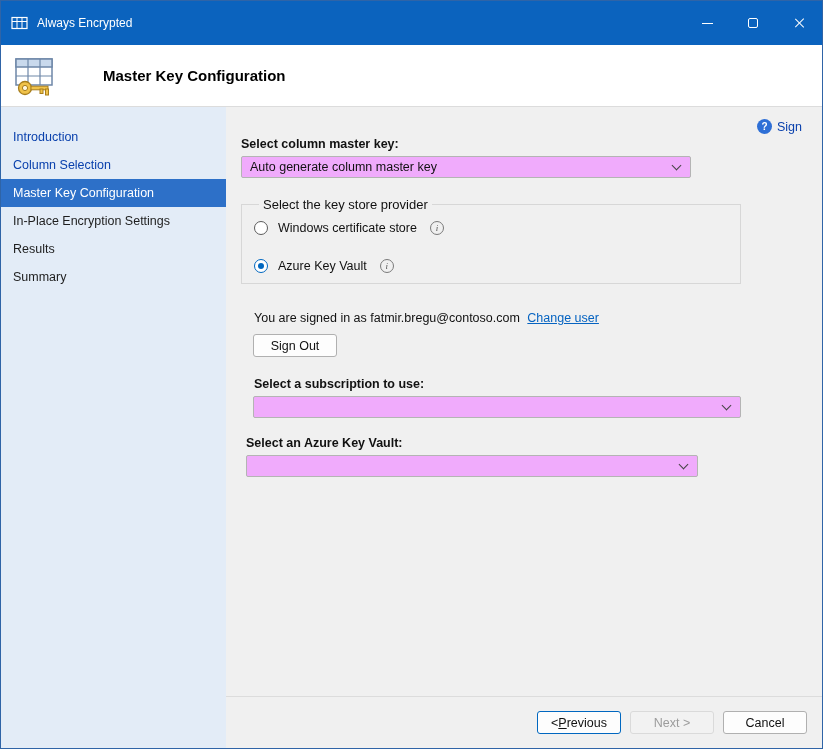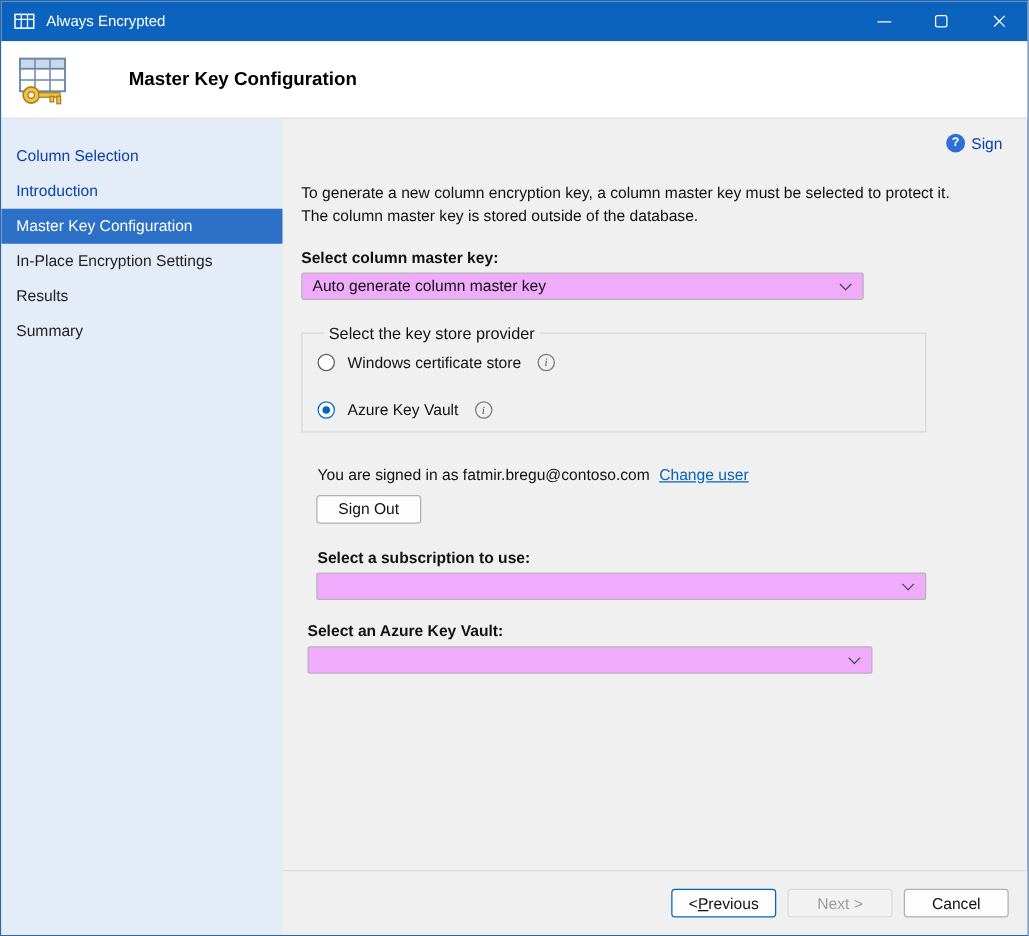--- a/index.html
+++ b/index.html
@@ -8,21 +8,21 @@
   .window {
     width: 823px; height: 749px;
     border: 1px solid #2f64a7;
     display: flex; flex-direction: column;
     background: #f0f0f0;
     overflow: hidden;
   }
 
   
   .titlebar {
-    height: 32px; flex-shrink: 0;
+    height: 44px; flex-shrink: 0;
     background: #0b63be;
     display: flex; align-items: center;
     color: #fff;
   }
   .titlebar-icon { margin-left: 10px; width: 17px; height: 17px; flex-shrink: 0; }
   .titlebar-title { margin-left: 9px; font-size: 12px; }
   .titlebar-controls { margin-left: auto; display: flex; height: 100%; }
   .tb-btn { width: 46px; height: 100%; display: flex; align-items: center; justify-content: center; position: relative; }
   .glyph-min { width: 11px; height: 1px; background: #fff; }
   .glyph-max { width: 10px; height: 10px; border: 1px solid #fff; border-radius: 2px; }
@@ -186,37 +186,36 @@
         <rect x="29" y="36" width="3" height="4.5" fill="#f0c24a" stroke="#a87e1c" stroke-width="1"></rect>
         <rect x="34.5" y="36" width="3" height="6" fill="#f0c24a" stroke="#a87e1c" stroke-width="1"></rect>
       </g>
     </svg>
     <span class="header-title">Master Key Configuration</span>
   </div>
 
   <div class="body">
 
     <div class="sidebar">
+      <div class="nav-item visited">Introduction</div>
       <div class="nav-item visited">Column Selection</div>
-      <div class="nav-item visited">Introduction</div>
       <div class="nav-item selected">Master Key Configuration</div>
       <div class="nav-item">In-Place Encryption Settings</div>
       <div class="nav-item">Results</div>
       <div class="nav-item">Summary</div>
     </div>
 
     <div class="main">
       <div class="content">
 
         <div class="help">
           <span class="help-icon">?</span>
           <span>Sign</span>
         </div>
 
-        <div class="intro">To generate a new column encryption key, a column master key must be selected to protect it.  The column master key is stored outside of the database.</div>
 
         <div class="field-label">Select column master key:</div>
         <div class="combo">
           <span>Auto generate column master key</span>
           <span class="chev"></span>
         </div>
 
         <div class="groupbox">
           <div class="groupbox-title">Select the key store provider</div>
 

